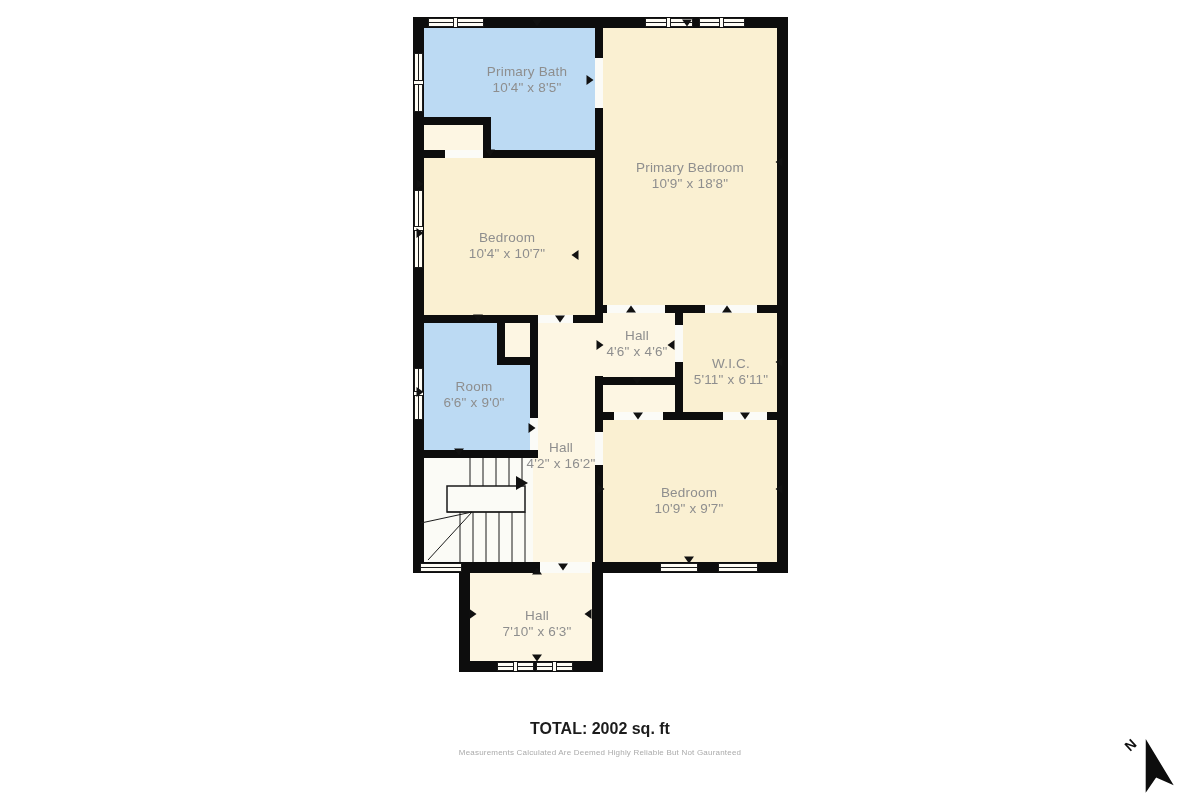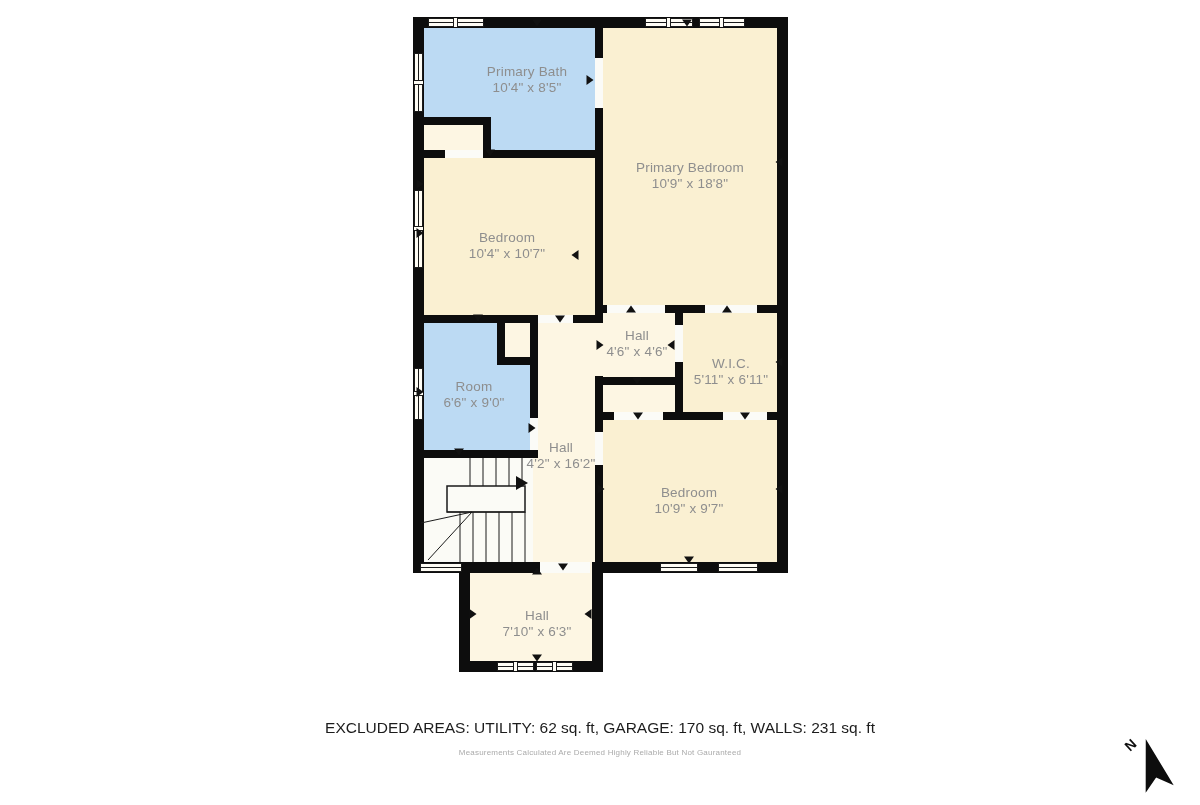--- a/index.html
+++ b/index.html
@@ -217,21 +217,21 @@
   <div class="rl" style="left:689px;top:485px">
     <div>Bedroom</div>
     <div>10'9" x 9'7"</div>
   </div>
   <div class="rl" style="left:537px;top:608px">
     <div>Hall</div>
     <div>7'10" x 6'3"</div>
   </div>
 
   <div class="footer">
-    <div class="f-line">EXCLUDED AREAS: UTILITY: 62 sq. ft, GARAGE: 170 sq. ft, WALLS: 231 sq. ft</div>
+    <div class="f-total">TOTAL: 2002 sq. ft</div>
     <div class="f-disc">Measurements Calculated Are Deemed Highly Reliable But Not Gauranteed</div>
   </div>
 
   <div class="compass">
     <svg width="70" height="78" viewBox="0 0 70 78">
       <g transform="rotate(-15 33 40)">
         <polygon points="33,12 48,64 33,52 19,64" fill="#0d0d0d"></polygon>
       </g>
       <text x="10" y="26" font-size="14" font-weight="600" fill="#0d0d0d" transform="rotate(-42 10 26)">N</text>
     </svg>

